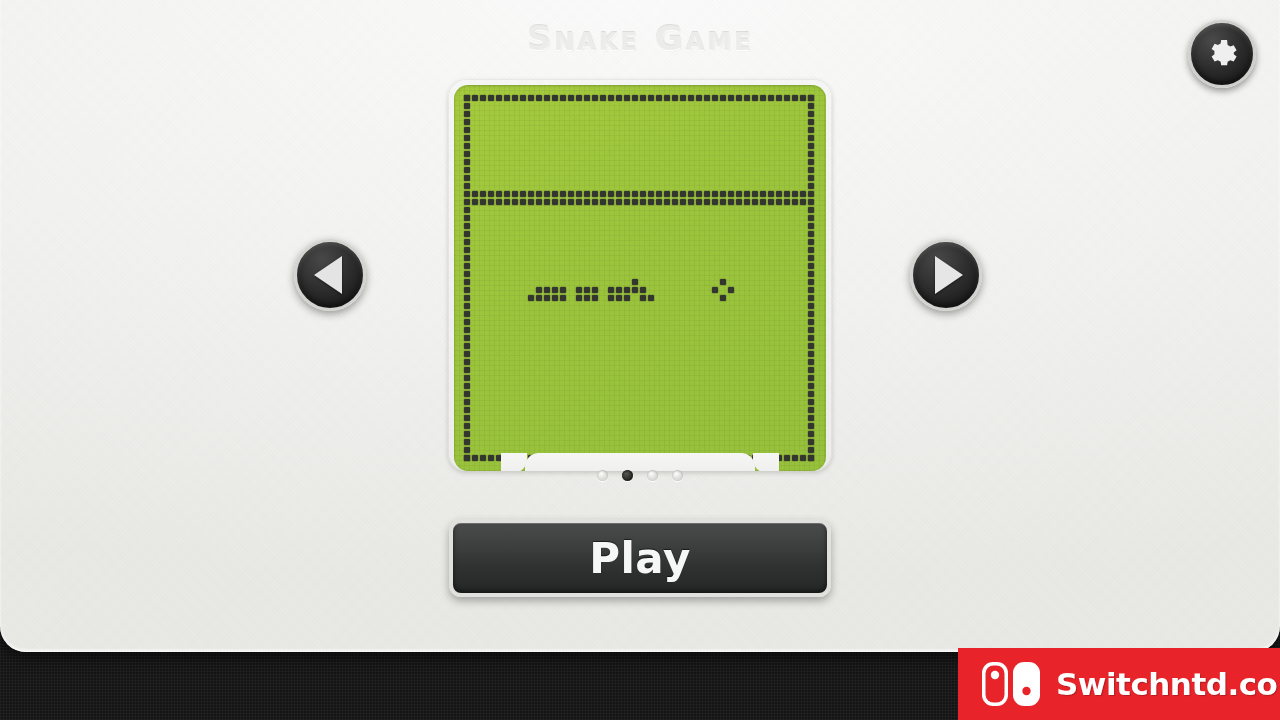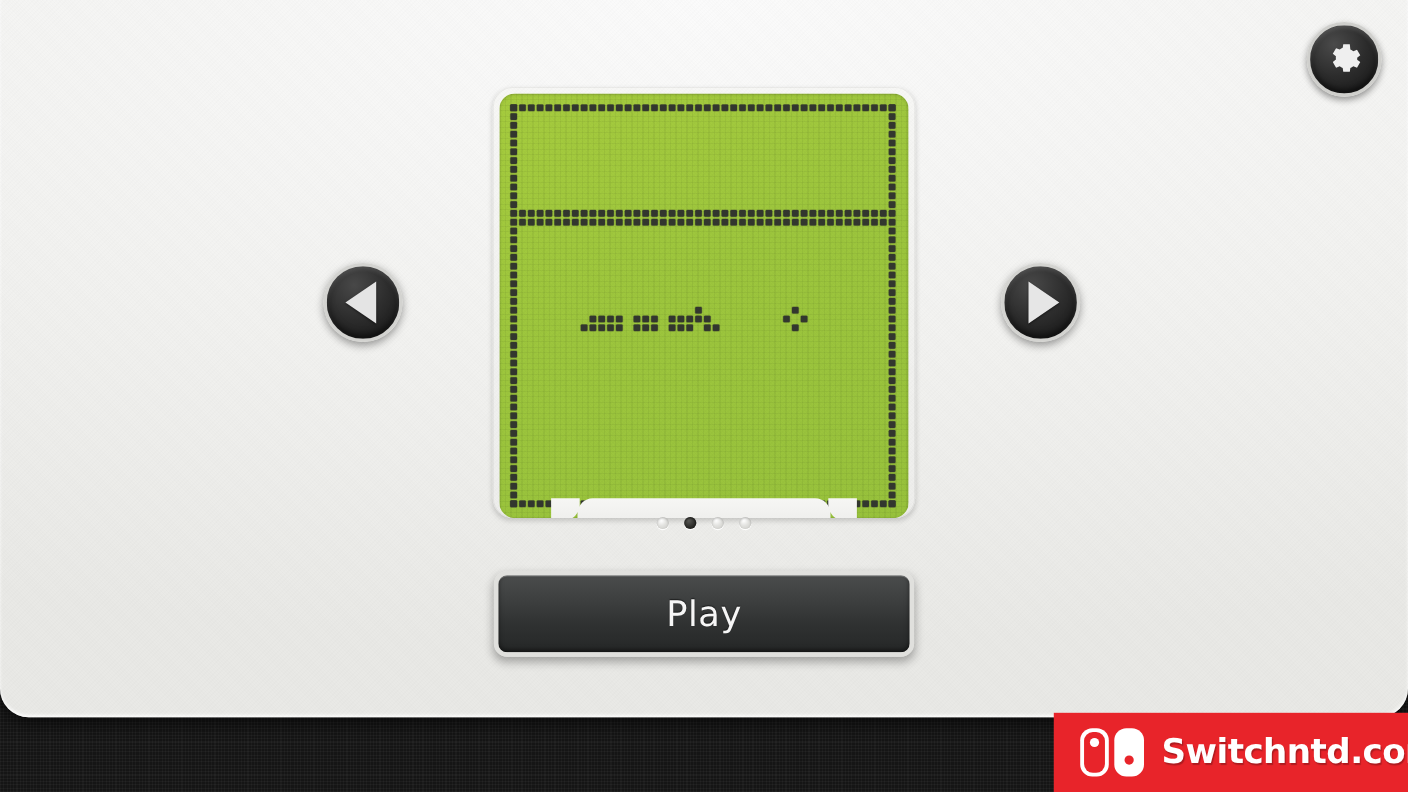--- a/index.html
+++ b/index.html
@@ -195,22 +195,22 @@
     box-shadow:
       0 4px 9px rgba(0,0,0,0.30),
       inset 0 1px 0 rgba(255,255,255,0.22),
       inset 0 -2px 5px rgba(0,0,0,0.55);
     display: flex; align-items: center; justify-content: center;
     cursor: pointer;
     z-index: 5;
   }
   #play-label {
     font-family: "DejaVu Sans", sans-serif;
-    font-size: 32px;
-    font-weight: 400;
+    font-size: 42px;
+    font-weight: 700;
     color: #f6f6f6;
     letter-spacing: 0.5px;
     text-shadow: 0 -1px 1px rgba(0,0,0,0.6);
     user-select: none;
   }
 
   
   #bottom-bar {
     position: absolute;
     left: 0; bottom: 0;
@@ -251,20 +251,21 @@
     user-select: none;
   }
 </style>
 </head>
 <body>
 
 <div id="stage">
 
   <div id="panel">
 
+    <div id="title">Snake Game</div>
 
     <div id="gear-btn">
       <span>
         <svg viewBox="0 0 24 24" aria-hidden="true">
           <path fill="#efefef" d="M12 8.2a3.8 3.8 0 1 0 0 7.6 3.8 3.8 0 0 0 0-7.6zm0 5.6a1.8 1.8 0 1 1 0-3.6 1.8 1.8 0 0 1 0 3.6z"></path>
           <path fill="#efefef" d="M20.3 13.1c.05-.36.08-.73.08-1.1s-.03-.74-.08-1.1l2.02-1.5-2.1-3.64-2.36.93a8.3 8.3 0 0 0-1.9-1.1L15.6 2.2h-4.2l-.36 2.4a8.3 8.3 0 0 0-1.9 1.09l-2.36-.92-2.1 3.64 2.02 1.5c-.05.36-.08.72-.08 1.09s.03.74.08 1.1L4.68 13.7l2.1 3.64 2.36-.93c.58.45 1.22.82 1.9 1.1l.36 2.4h4.2l.36-2.4a8.3 8.3 0 0 0 1.9-1.1l2.36.93 2.1-3.64-2.02-1.5z"></path>
         </svg>
       </span>
     </div>
 

